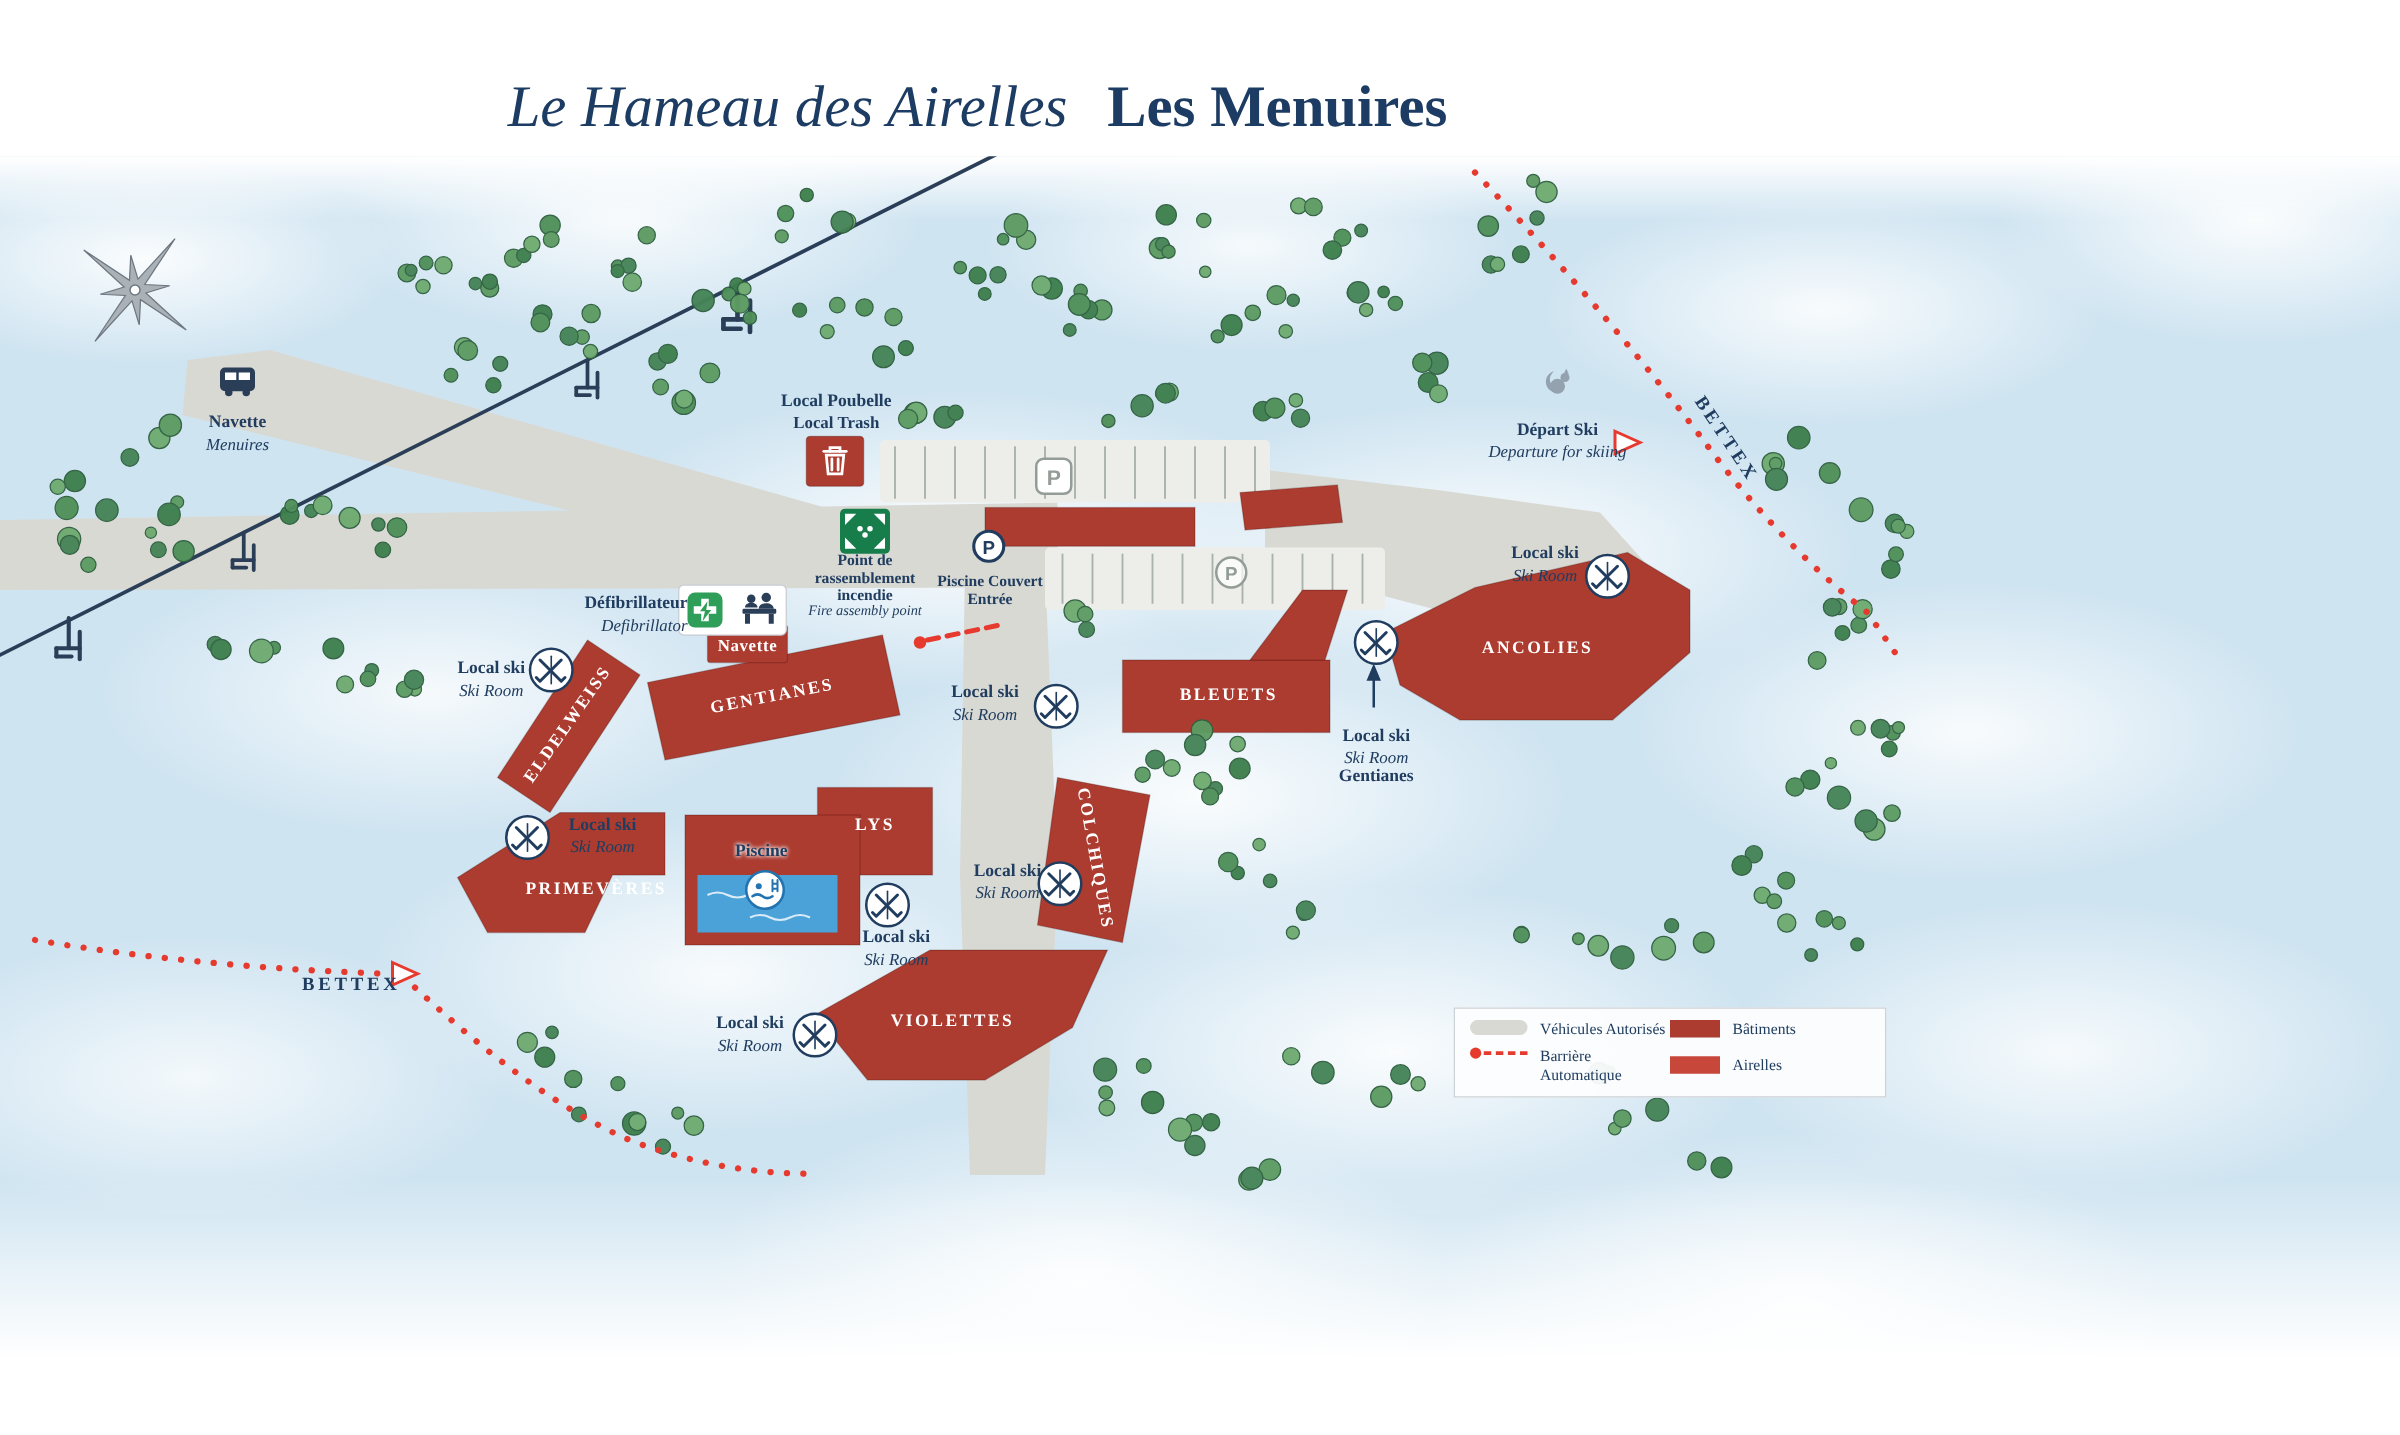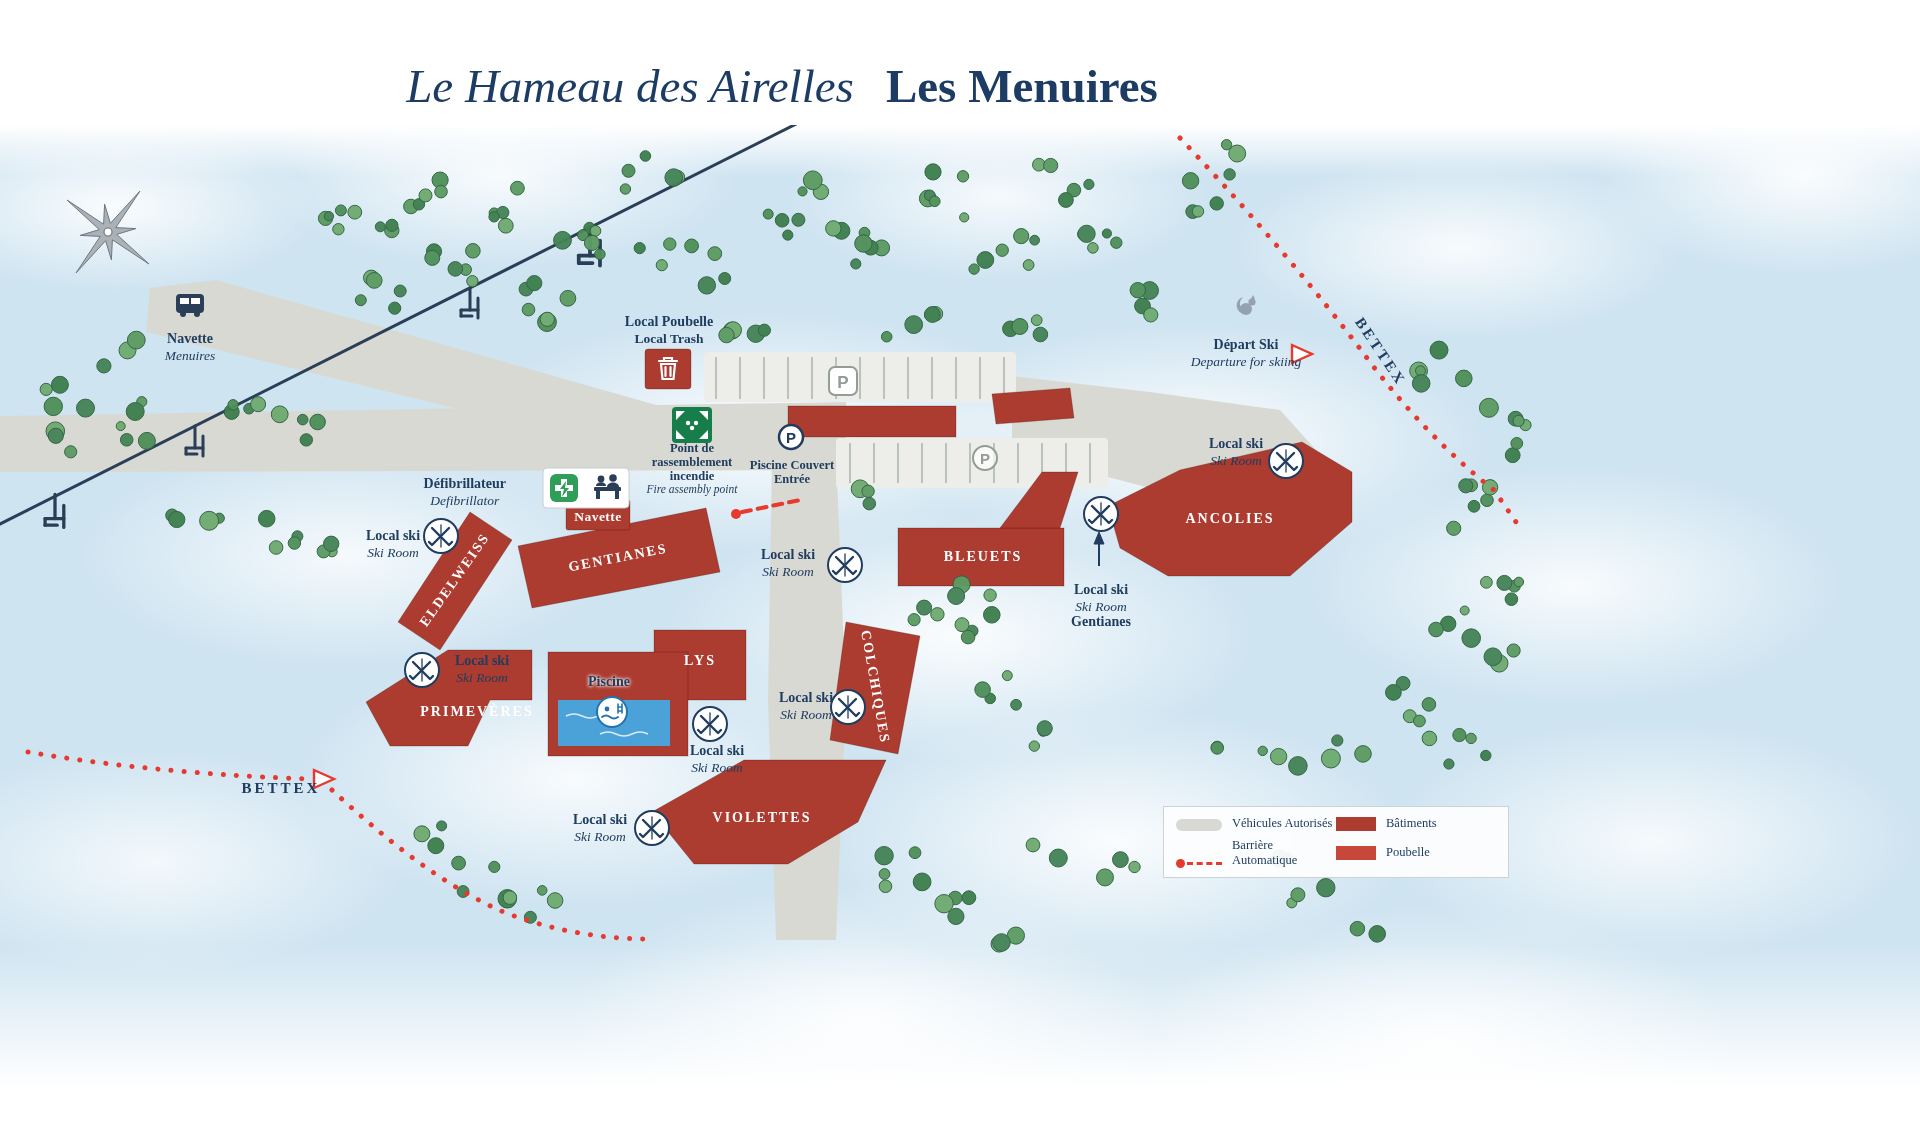--- a/index.html
+++ b/index.html
@@ -50,21 +50,21 @@
   .accueil{color:#fff;font-weight:700;font-size:13.5px;letter-spacing:.5px}
   .piscine{font-weight:700;font-size:14px;text-shadow:0 0 3px #fff,0 0 4px #fff}
   .bettex{font-weight:700;letter-spacing:3px;font-size:15px}
   .bname{position:absolute;color:#fff;font-weight:600;letter-spacing:2px;
          font-size:14px;white-space:nowrap}
 
   .legend{position:absolute;left:1163px;top:806px;width:346px;height:72px;z-index:7;
           background:rgba(252,253,254,.95);border:1px solid #ccd2d6;
           display:grid;grid-template-columns:1fr 1fr;align-items:center;
           padding:6px 12px;font-size:12.5px;color:var(--navy)}
-  .leg-item{display:flex;align-items:flex-end;gap:10px}
+  .leg-item{display:flex;align-items:flex-start;gap:10px}
   .sw-road{width:46px;height:12px;border-radius:6px;background:var(--road);flex:0 0 auto}
   .sw-b{width:40px;height:14px;background:var(--building);flex:0 0 auto}
   .sw-l{width:40px;height:14px;background:var(--logement);flex:0 0 auto}
   .lg-barrier{display:flex;align-items:center;width:46px;flex:0 0 auto}
   .lg-barrier .dot{width:9px;height:9px;border-radius:50%;background:var(--pathred)}
   .lg-barrier .dash{flex:1;border-top:3px dashed var(--pathred);margin-left:2px}
 
   .ptxt{font-family:"Liberation Sans",sans-serif;font-weight:700}
 </style>
 </head>
@@ -545,21 +545,21 @@
       <div class="sm">rassemblement</div>
       <div class="sm">incendie</div>
       <div class="smen">Fire assembly point</div>
     </div>
 
     <div class="lbl" style="left:792px;top:472px">
       <div class="sm">Piscine Couvert</div>
       <div class="sm">Entrée</div>
     </div>
 
-    <div class="lbl" style="left:506px;top:492px;transform:translate(-100%,-50%);">
+    <div class="lbl" style="left:550px;top:492px;transform:translate(-100%,-50%);text-align:right">
       <div class="fr">Défibrillateur</div>
       <div class="en">Defibrillator</div>
     </div>
 
     <div class="lbl accueil" style="left:598px;top:517px">Navette</div>
 
     <div class="lbl" style="left:1246px;top:353px">
       <div class="fr">Départ Ski</div>
       <div class="en">Departure for skiing</div>
     </div>
@@ -624,17 +624,17 @@
     </div>
     <div class="leg-item">
       <span class="lg-barrier">
           <span class="dot"></span>
           <span class="dash"></span>
         </span>
       <span>Barrière Automatique</span>
     </div>
     <div class="leg-item">
       <span class="sw-l"></span>
-      <span>Poubelle</span>
+      <span>Airelles</span>
     </div>
   </div>
 
 </div>
 
 </body></html>

